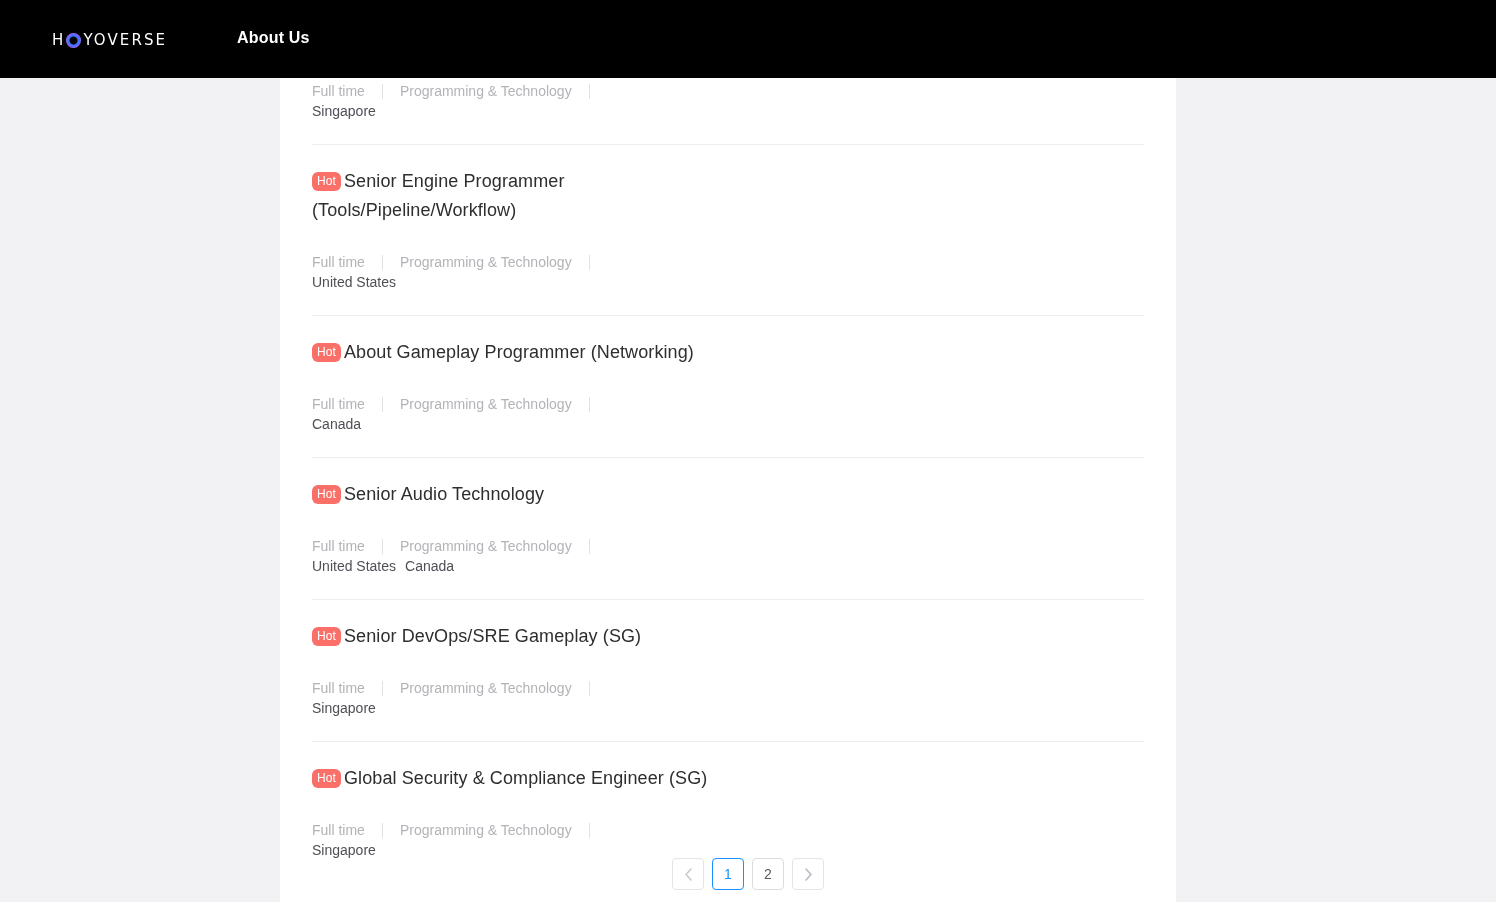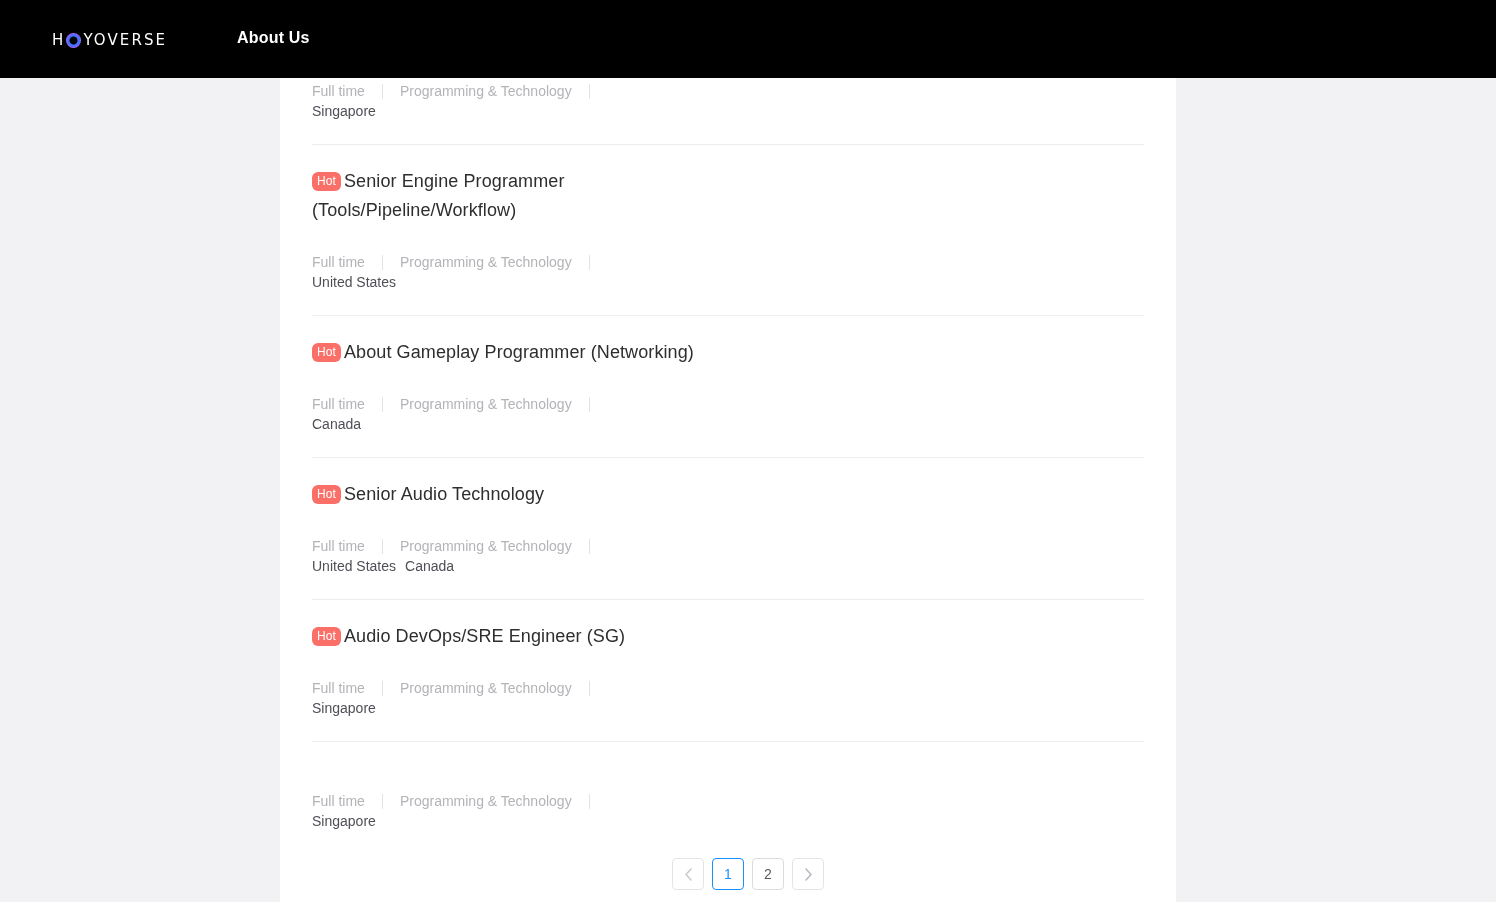--- a/index.html
+++ b/index.html
@@ -285,36 +285,39 @@
           <div class="job-loc">
             <span>United States</span>
             <span>Canada</span>
           </div>
         </div>
       </div>
 
       <div class="job">
         <div class="job-inner">
           <div class="job-title">
-            <span class="hot-badge">Hot</span><span>Audio DevOps/SRE Engineer (SG)</span>
+            <span class="hot-badge">Hot</span><span>Senior DevOps/SRE Gameplay (SG)</span>
           </div>
           <div class="job-meta">
             <span class="meta-item">Full time</span>
             <span class="meta-sep"></span>
             <span class="meta-item">Programming &amp; Technology</span>
             <span class="meta-sep"></span>
           </div>
           <div class="job-loc">
             <span>Singapore</span>
           </div>
         </div>
       </div>
 
       <div class="job">
         <div class="job-inner">
+          <div class="job-title">
+            <span class="hot-badge">Hot</span><span>Global Security &amp; Compliance Engineer (SG)</span>
+          </div>
           <div class="job-meta">
             <span class="meta-item">Full time</span>
             <span class="meta-sep"></span>
             <span class="meta-item">Programming &amp; Technology</span>
             <span class="meta-sep"></span>
           </div>
           <div class="job-loc">
             <span>Singapore</span>
           </div>
         </div>

